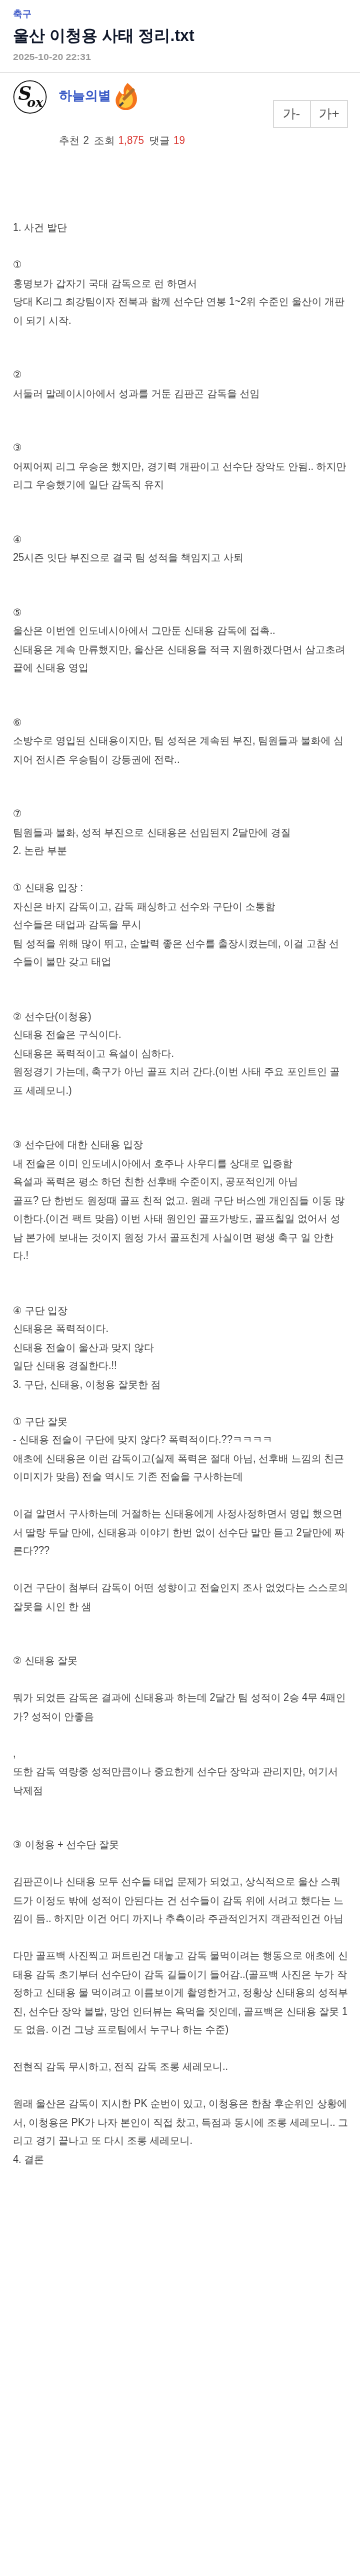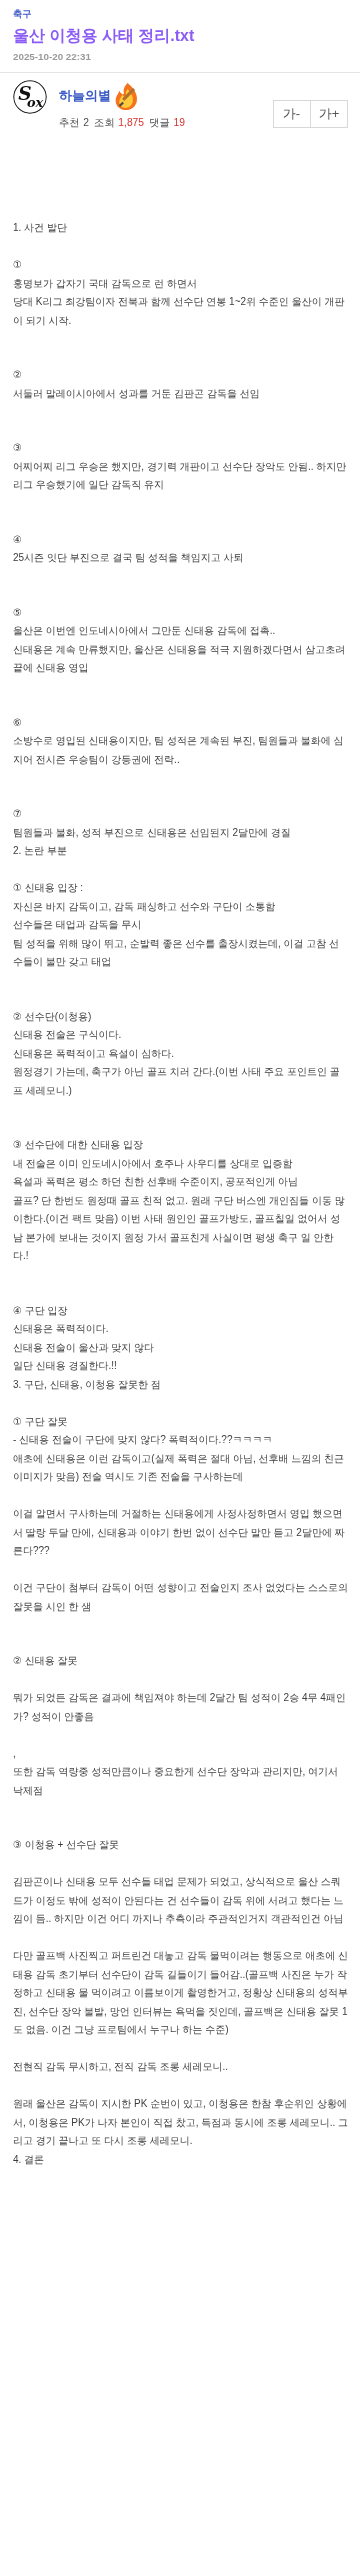--- a/index.html
+++ b/index.html
@@ -7,34 +7,34 @@
     width:361px;
     font-family:"Liberation Sans","DejaVu Sans",sans-serif;
     color:#3d3d3d;
     -webkit-font-smoothing:antialiased;
   }
   .page{width:361px;min-height:2725px;background:#fff;box-sizing:border-box;}
 
   
   .header{padding:8.2px 13px 10.3px;border-bottom:0.5px solid #e4e4e4;}
   .category{font-size:9.3px;font-weight:bold;color:#3f5ac8;text-decoration:none;display:inline-block;cursor:pointer;}
-  .title{font-size:16px;font-weight:bold;color:#8b5cf6;margin-top:4.6px;line-height:1.25;}
+  .title{font-size:16px;font-weight:bold;color:#0f172a;margin-top:4.6px;line-height:1.25;}
   .date{font-size:9.8px;font-weight:600;color:#9a9a9a;margin-top:5.2px;}
 
   
   .authorbar{position:relative;padding:7.2px 13px 0;height:62px;}
   .avatar{
     position:absolute;left:13px;top:7.2px;width:34px;height:34px;border-radius:50%;
     overflow:hidden;cursor:pointer;
   }
   .author-info{position:absolute;left:59px;top:9.3px;}
   .author-name-row{display:flex;align-items:flex-start;}
   .author-name{font-size:13px;font-weight:bold;color:#3b5bc7;cursor:pointer;line-height:1.1;margin-top:6.2px;}
   .level-icon{width:27px;height:29px;margin-left:1px;margin-top:-1px;}
-  .stats{margin-top:5px;font-size:10.3px;color:#4a4a4a;}
+  .stats{margin-top:23px;font-size:10.3px;color:#4a4a4a;}
   .stats .stat-label{color:#4a4a4a;margin-right:3.6px;}
   .stats .stat-value{color:#4a4a4a;margin-right:5.2px;}
   .stats .stat-value.red{color:#d9342e;}
   .font-controls{position:absolute;right:13px;top:27px;display:flex;}
   .font-btn{
     width:38px;height:28px;border:0.5px solid #d8d8d8;background:#fff;color:#555;
     font-size:13px;display:flex;align-items:center;justify-content:center;
     box-sizing:border-box;cursor:pointer;font-family:inherit;
   }
   .font-btn + .font-btn{margin-left:-0.5px;}
@@ -121,21 +121,21 @@
 신태용은 폭력적이다.
 신태용 전술이 울산과 맞지 않다
 일단 신태용 경질한다.!!</p>
       <p class="gap-section">3. 구단, 신태용, 이청용 잘못한 점</p>
       <p class="gap-line">① 구단 잘못
  - 신태용 전술이 구단에 맞지 않다? 폭력적이다.??ㅋㅋㅋㅋ
 애초에 신태용은 이런 감독이고(실제 폭력은 절대 아님, 선후배 느낌의 친근이미지가 맞음) 전술 역시도 기존 전술을 구사하는데</p>
       <p class="gap-line">이걸 알면서 구사하는데 거절하는 신태용에게 사정사정하면서 영입 했으면서 딸랑 두달 만에, 신태용과 이야기 한번 없이 선수단 말만 듣고 2달만에 짜른다???</p>
       <p class="gap-line">이건 구단이 첨부터 감독이 어떤 성향이고 전술인지 조사 없었다는 스스로의 잘못을 시인 한 샘</p>
       <p class="gap-item">② 신태용 잘못</p>
-      <p class="gap-line">뭐가 되었든 감독은 결과에 책임져야 하는데 2달간 팀 성적이 2승 4무 4패인가? 성적이 안좋음</p>
+      <p class="gap-line">뭐가 되었든 감독은 결과에 신태용과 하는데 2달간 팀 성적이 2승 4무 4패인가? 성적이 안좋음</p>
       <p class="gap-line">,
 또한 감독 역량중 성적만큼이나 중요한게 선수단 장악과 관리지만, 여기서 낙제점</p>
       <p class="gap-item">③ 이청용 + 선수단 잘못</p>
       <p class="gap-line">김판곤이나 신태용 모두 선수들 태업 문제가 되었고, 상식적으로 울산 스쿼드가 이정도 밖에 성적이 안된다는 건 선수들이 감독 위에 서려고 했다는 느낌이 듬.. 하지만 이건 어디 까지나 추측이라 주관적인거지 객관적인건 아님</p>
       <p class="gap-line">다만 골프백 사진찍고 퍼트린건 대놓고 감독 물먹이려는 행동으로 애초에 신태용 감독 초기부터 선수단이 감독 길들이기 들어감..(골프백 사진은 누가 작정하고 신태용 물 먹이려고 이름보이게 촬영한거고, 정황상 신태용의 성적부진, 선수단 장악 불발, 망언 인터뷰는 욕먹을 짓인데, 골프백은 신태용 잘못 1도 없음. 이건 그냥 프로팀에서 누구나 하는 수준)</p>
       <p class="gap-line">전현직 감독 무시하고, 전직 감독 조롱 세레모니..</p>
       <p class="gap-line">원래 울산은 감독이 지시한 PK 순번이 있고, 이청용은 한참 후순위인 상황에서, 이청용은 PK가 나자 본인이 직접 찼고, 득점과 동시에 조롱 세레모니.. 그리고 경기 끝나고 또 다시 조롱 세레모니.</p>
       <p class="gap-section">4. 결론</p>
     </div>
 

